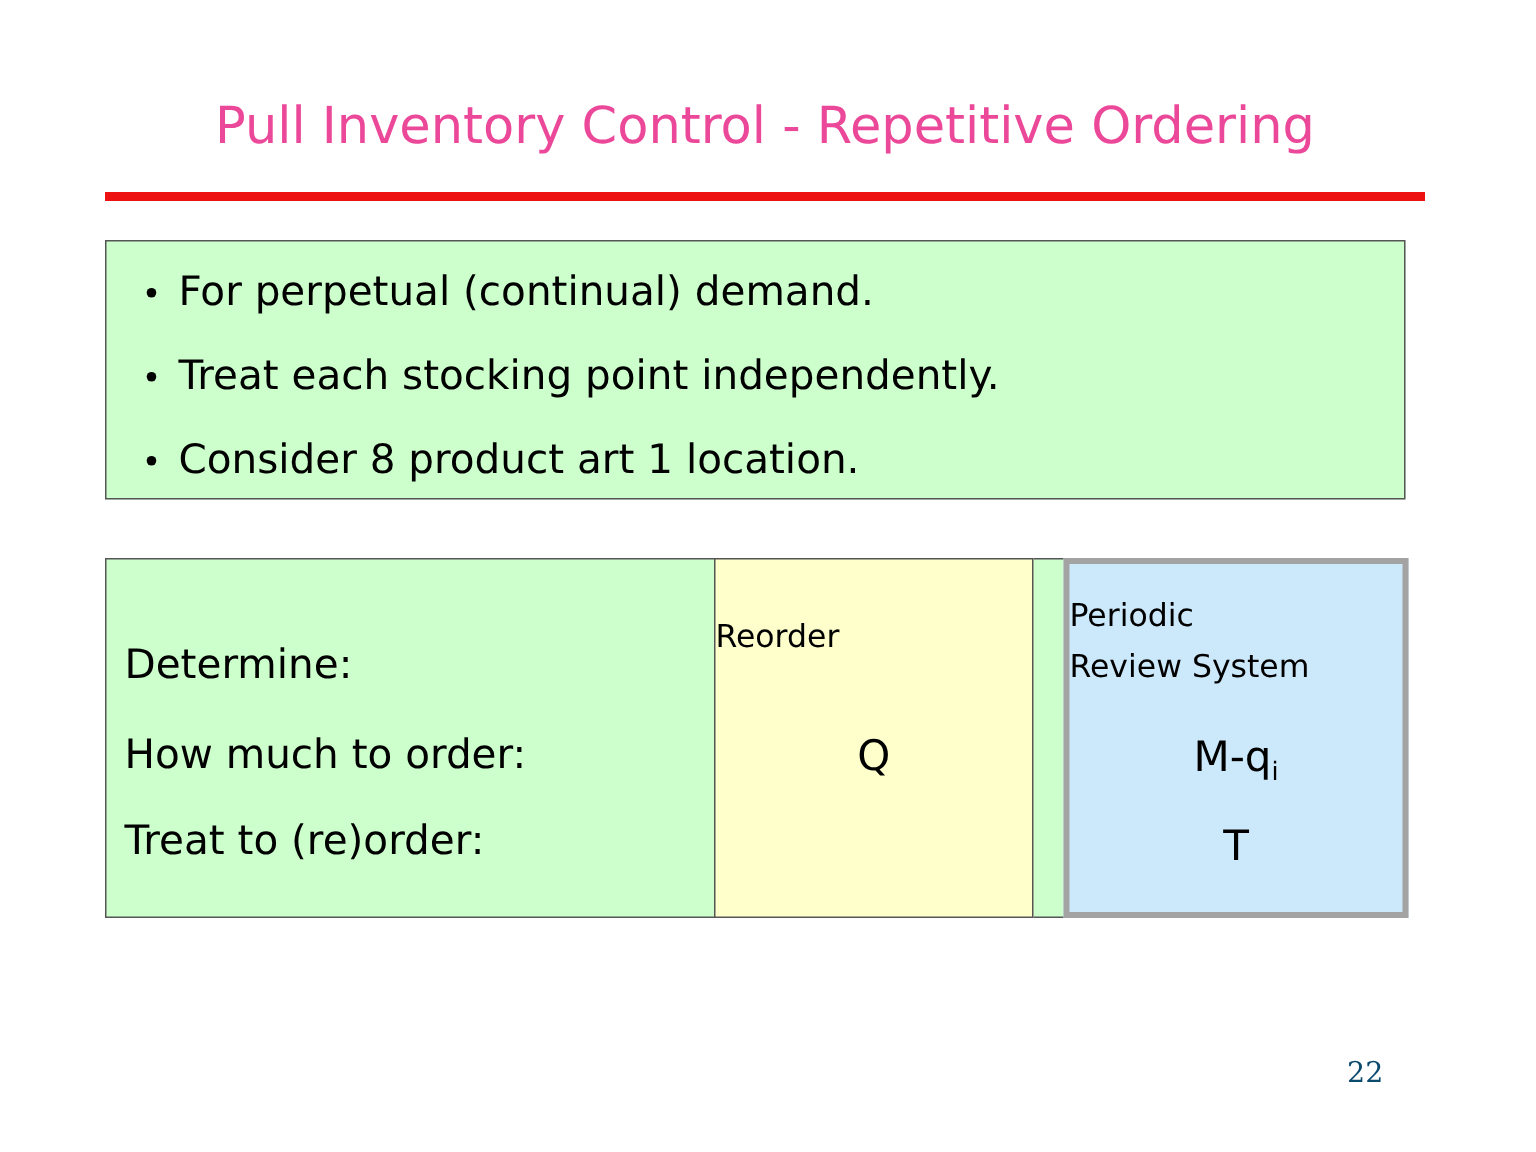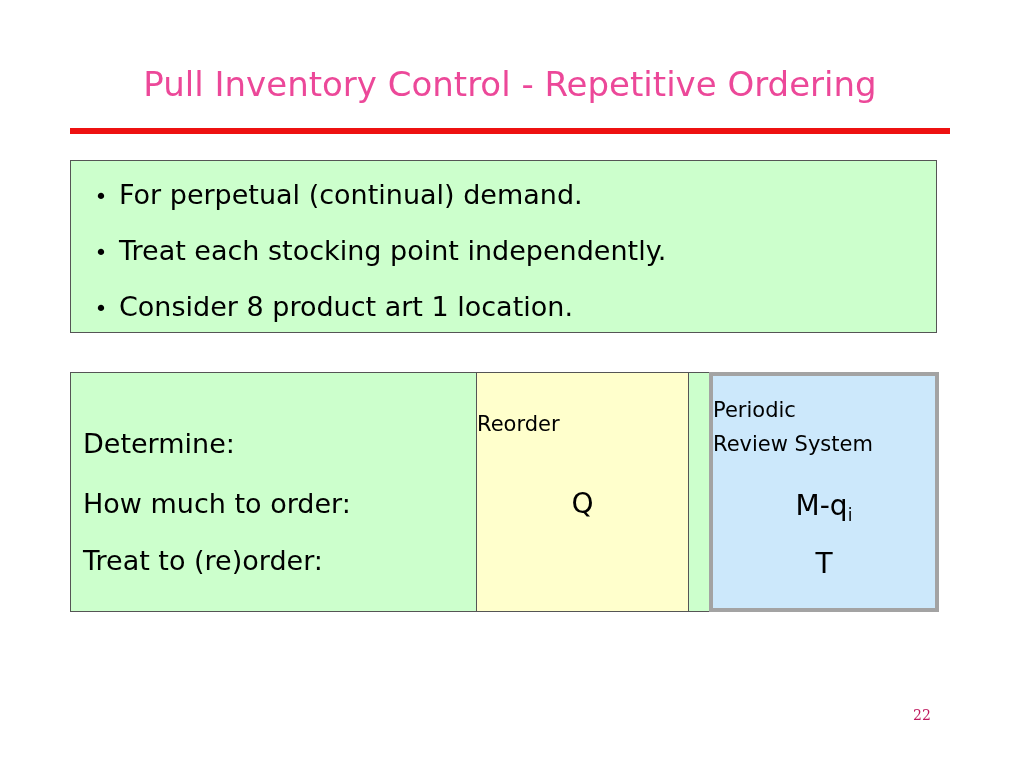--- a/index.html
+++ b/index.html
@@ -170,25 +170,25 @@
     padding-bottom: 2px;
     box-sizing: border-box;
   }
 
   
   .page-number {
     position: absolute;
     left: 898px;
     top: 702px;
     width: 48px;
-    text-align: center;
+    text-align: left;
     font-family: "DejaVu Serif", "Liberation Serif", serif;
-    font-size: 14px;
+    font-size: 19px;
     line-height: 26px;
-    color: #be185d;
+    color: #0c4a6e;
   }
 </style>
 </head>
 <body>
 
 <div class="slide">
 
   <div class="slide-title">Pull Inventory Control - Repetitive Ordering</div>
 
   <div class="title-rule"></div>

